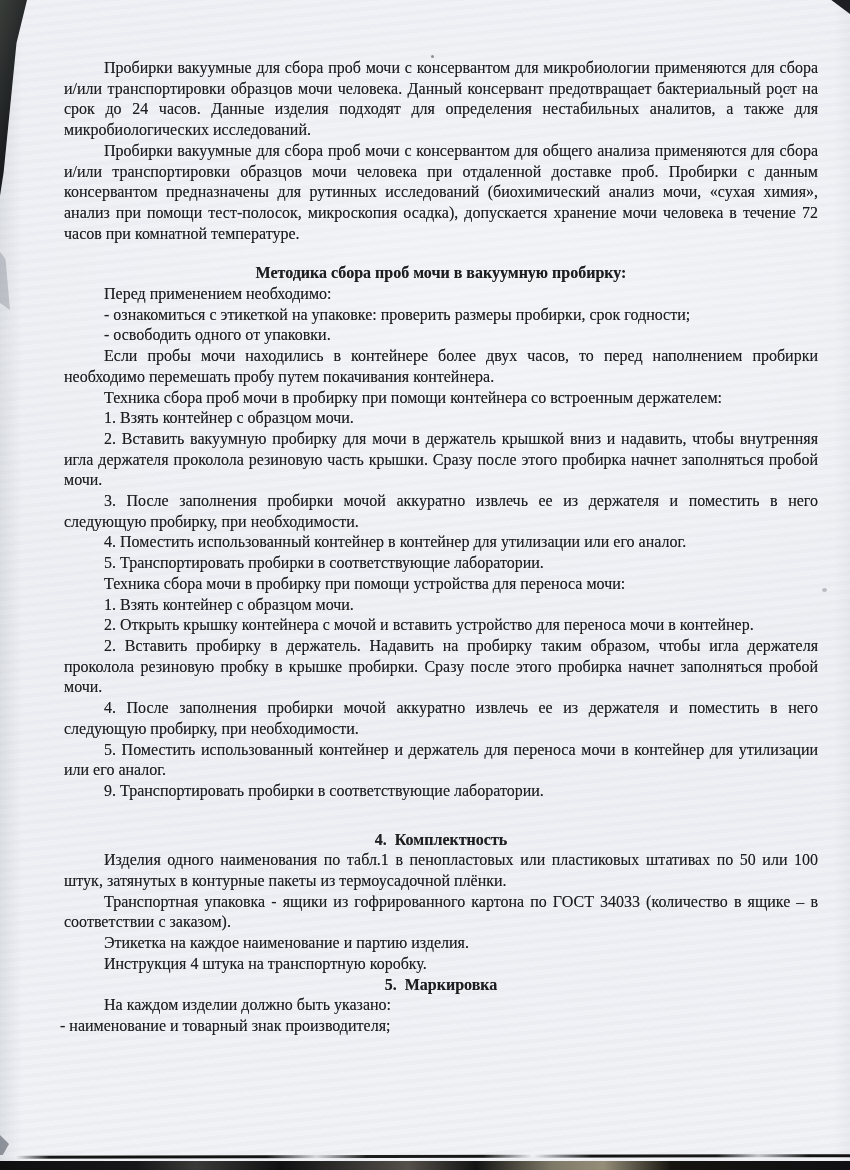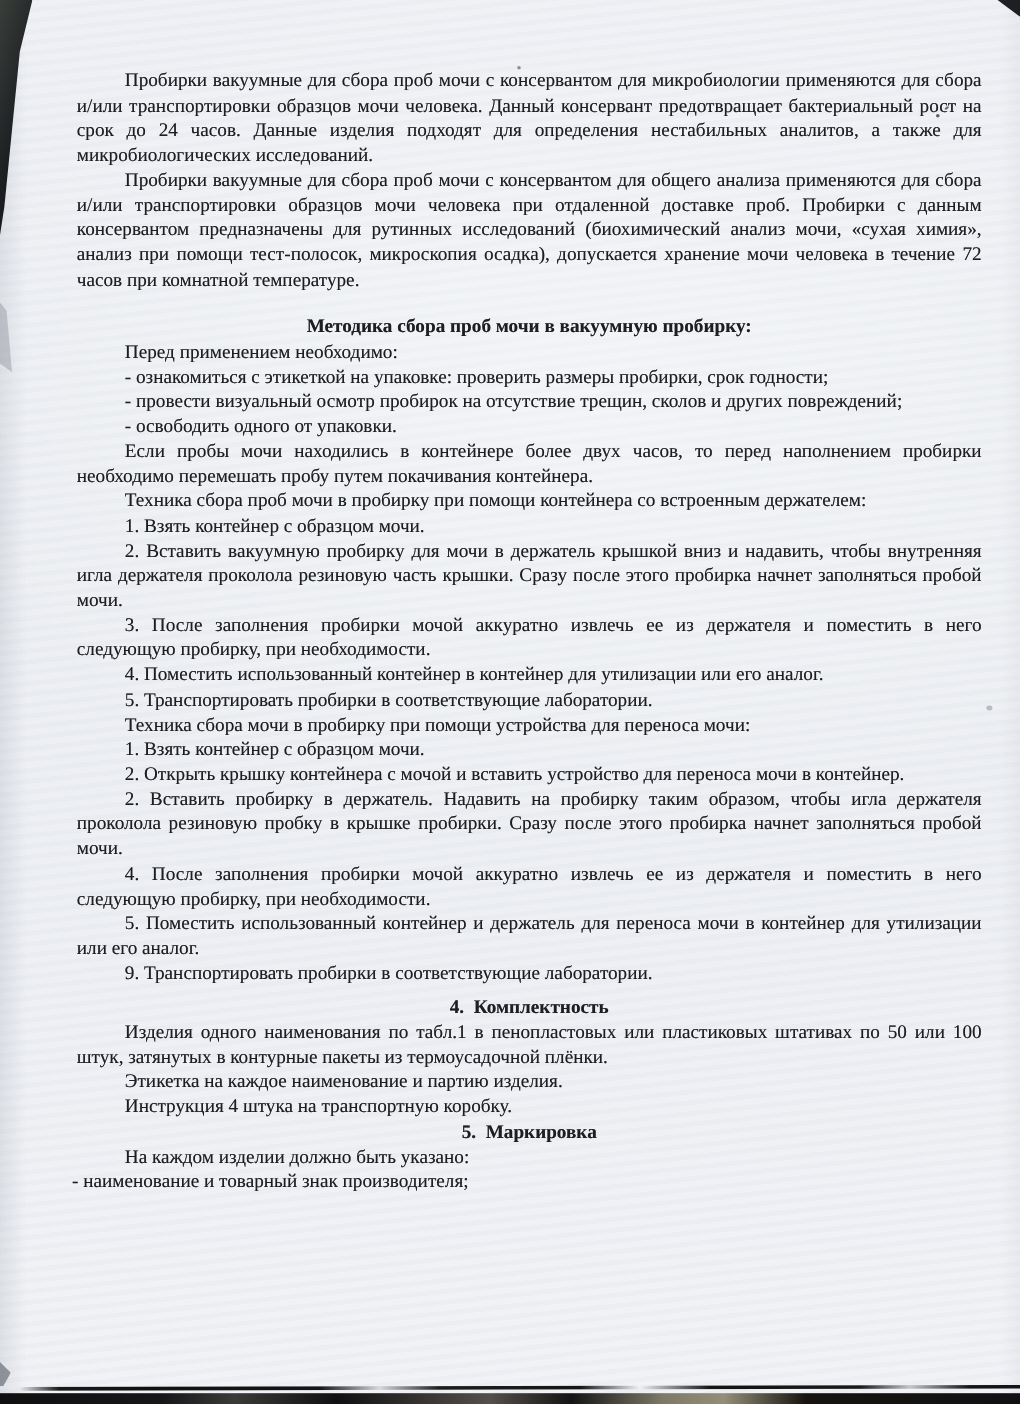--- a/index.html
+++ b/index.html
@@ -44,21 +44,21 @@
   .content p {
     margin: 0;
     text-indent: 40px;
   }
   .content p.heading {
     text-indent: 0;
     text-align: center;
     font-weight: bold;
   }
   .content p.h-method { margin-top: 19px; }
-  .content p.h-sec4   { margin-top: 8px; text-align: center; }
+  .content p.h-sec4   { margin-top: 28px; text-align: center; }
   .content p.h-sec5   { }
   .content p.noindent {
     text-indent: 0;
     margin-left: -4px;
   }
   
   .artifact { position: absolute; pointer-events: none; }
   .art-top-left {
     left: 0; top: 0; width: 30px; height: 196px;
     background: linear-gradient(105deg, #3a3e3a 0%, #1b1d20 55%, #121418 100%);
@@ -119,38 +119,38 @@
 <body>
 
 <div class="paper">
 
   <div class="content">
     <p>Пробирки вакуумные для сбора проб мочи с консервантом для микробиологии применяются для сбора и/или транспортировки образцов мочи человека. Данный консервант предотвращает бактериальный рост на срок до 24 часов. Данные изделия подходят для определения нестабильных аналитов, а также для микробиологических исследований.</p>
     <p>Пробирки вакуумные для сбора проб мочи с консервантом для общего анализа применяются для сбора и/или транспортировки образцов мочи человека при отдаленной доставке проб. Пробирки с данным консервантом предназначены для рутинных исследований (биохимический анализ мочи, «сухая химия», анализ при помощи тест-полосок, микроскопия осадка), допускается хранение мочи человека в течение 72 часов при комнатной температуре.</p>
     <p class="heading h-method">Методика сбора проб мочи в вакуумную пробирку:</p>
     <p>Перед применением необходимо:</p>
     <p>- ознакомиться с этикеткой на упаковке: проверить размеры пробирки, срок годности;</p>
-    <p>- провести визуальный осмотр пробирок на отсутствие трещин, сколов и других повреждений;</p>
     <p>- освободить одного от упаковки.</p>
     <p>Если пробы мочи находились в контейнере более двух часов, то перед наполнением пробирки необходимо перемешать пробу путем покачивания контейнера.</p>
     <p>Техника сбора проб мочи в пробирку при помощи контейнера со встроенным держателем:</p>
     <p>1. Взять контейнер с образцом мочи.</p>
     <p>2. Вставить вакуумную пробирку для мочи в держатель крышкой вниз и надавить, чтобы внутренняя игла держателя проколола резиновую часть крышки. Сразу после этого пробирка начнет заполняться пробой мочи.</p>
     <p>3. После заполнения пробирки мочой аккуратно извлечь ее из держателя и поместить в него следующую пробирку, при необходимости.</p>
     <p>4. Поместить использованный контейнер в контейнер для утилизации или его аналог.</p>
     <p>5. Транспортировать пробирки в соответствующие лаборатории.</p>
     <p>Техника сбора мочи в пробирку при помощи устройства для переноса мочи:</p>
     <p>1. Взять контейнер с образцом мочи.</p>
     <p>2. Открыть крышку контейнера с мочой и вставить устройство для переноса мочи в контейнер.</p>
     <p>2. Вставить пробирку в держатель. Надавить на пробирку таким образом, чтобы игла держателя проколола резиновую пробку в крышке пробирки. Сразу после этого пробирка начнет заполняться пробой мочи.</p>
     <p>4. После заполнения пробирки мочой аккуратно извлечь ее из держателя и поместить в него следующую пробирку, при необходимости.</p>
     <p>5. Поместить использованный контейнер и держатель для переноса мочи в контейнер для утилизации или его аналог.</p>
     <p>9. Транспортировать пробирки в соответствующие лаборатории.</p>
     <p class="heading h-sec4">4.&nbsp;&nbsp;Комплектность</p>
     <p>Изделия одного наименования по табл.1 в пенопластовых или пластиковых штативах по 50 или 100 штук, затянутых в контурные пакеты из термоусадочной плёнки.</p>
+    <p>Транспортная упаковка - ящики из гофрированного картона по ГОСТ 34033 (количество в ящике – в соответствии с заказом).</p>
     <p>Этикетка на каждое наименование и партию изделия.</p>
     <p>Инструкция 4 штука на транспортную коробку.</p>
     <p class="heading h-sec5">5.&nbsp;&nbsp;Маркировка</p>
     <p>На каждом изделии должно быть указано:</p>
     <p class="noindent">- наименование и товарный знак производителя;</p>
   </div>
 
   <div class="artifact art-top-left"></div>
   <div class="artifact art-left-streak"></div>
   <div class="artifact art-left-low"></div>

